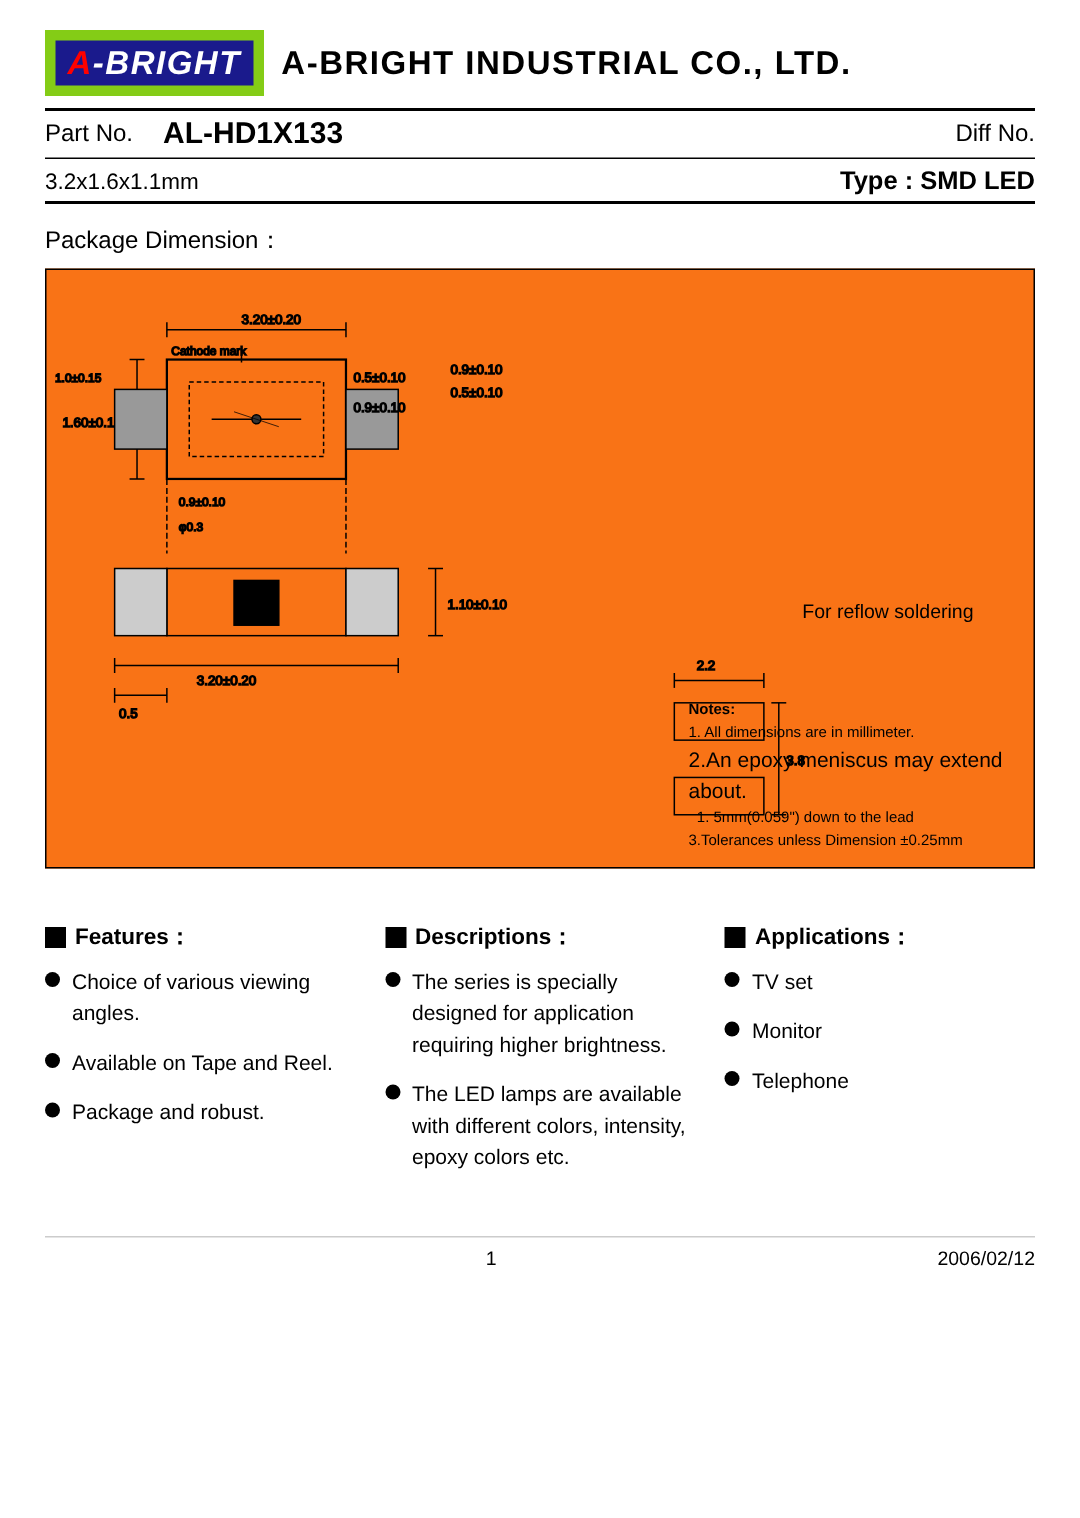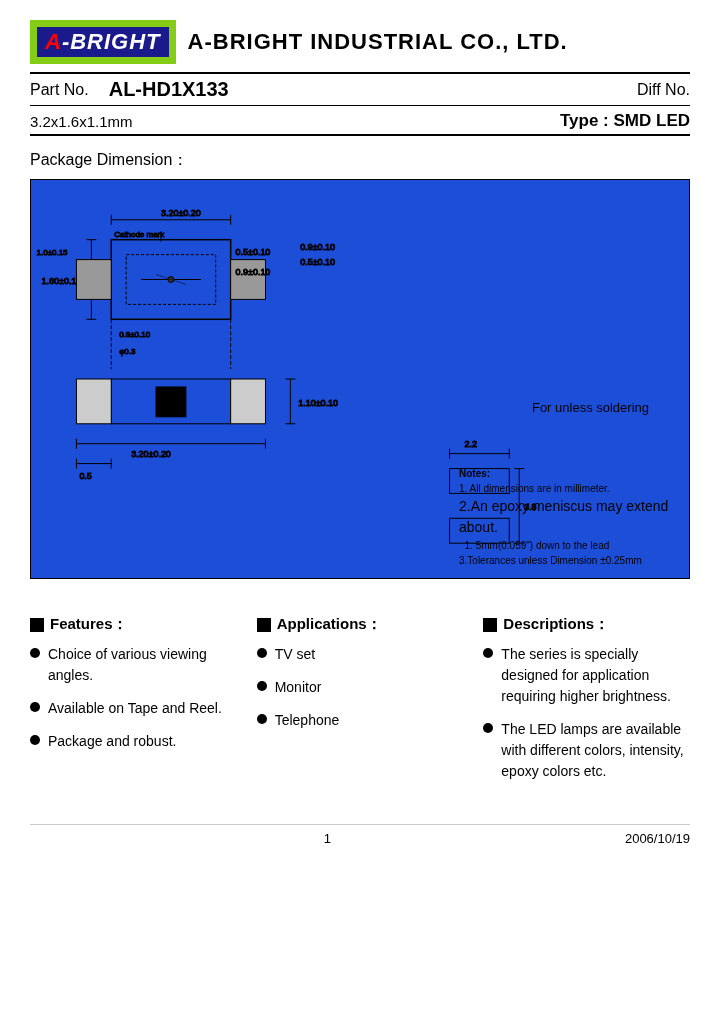--- a/index.html
+++ b/index.html
@@ -85,21 +85,21 @@
     }
 
     
     .diagram-box {
       border: 1.5px solid #000;
       width: 100%;
       height: 400px;
       margin-bottom: 20px;
       position: relative;
       overflow: hidden;
-      background: #1d4ed8;
+      background: #f97316;
     }
     .diagram-inner {
       width: 100%;
       height: 100%;
       position: relative;
     }
     .diagram-svg {
       width: 100%;
       height: 100%;
     }
@@ -270,21 +270,21 @@
         <text x="83" y="57" font-size="8" fill="#000">Cathode mark</text>
         <line x1="130" y1="57" x2="130" y2="62"></line>
 
         <text x="270" y="70" font-size="9" fill="#000">0.9±0.10</text>
         <text x="270" y="85" font-size="9" fill="#000">0.5±0.10</text>
 
         <text x="5" y="75" font-size="8" fill="#000">1.0±0.15</text>
       </g>
     </svg>
     
-    <div class="reflow-text">For unless soldering</div>
+    <div class="reflow-text">For reflow soldering</div>
     
     <div class="notes-box">
       <div style="font-weight:bold;font-size:10px;">Notes:</div>
       <div style="font-size:10px;">1. All dimensions are in millimeter.</div>
       <div style="font-size:14px;">2.An epoxy meniscus may extend about.</div>
       <div style="font-size:10px;">&nbsp;&nbsp;1. 5mm(0.059") down to the lead</div>
       <div style="font-size:10px;">3.Tolerances unless Dimension ±0.25mm</div>
     </div>
   </div>
 </div>
@@ -306,49 +306,49 @@
     </div>
     <div class="bullet-item">
       <span class="bullet-circle"></span>
       <span class="bullet-text">Package and robust.</span>
     </div>
   </div>
 
   <div>
     <div class="col-header">
       <span class="square-icon"></span>
-      <span>Applications：</span>
-    </div>
-    <div class="bullet-item">
-      <span class="bullet-circle"></span>
-      <span class="bullet-text">TV set</span>
-    </div>
-    <div class="bullet-item">
-      <span class="bullet-circle"></span>
-      <span class="bullet-text">Monitor</span>
-    </div>
-    <div class="bullet-item">
-      <span class="bullet-circle"></span>
-      <span class="bullet-text">Telephone</span>
+      <span>Descriptions：</span>
+    </div>
+    <div class="bullet-item">
+      <span class="bullet-circle"></span>
+      <span class="bullet-text">The series is specially designed for application requiring higher brightness.</span>
+    </div>
+    <div class="bullet-item">
+      <span class="bullet-circle"></span>
+      <span class="bullet-text">The LED lamps are available with different colors, intensity, epoxy colors etc.</span>
     </div>
   </div>
 
   <div>
     <div class="col-header">
       <span class="square-icon"></span>
-      <span>Descriptions：</span>
-    </div>
-    <div class="bullet-item">
-      <span class="bullet-circle"></span>
-      <span class="bullet-text">The series is specially designed for application requiring higher brightness.</span>
-    </div>
-    <div class="bullet-item">
-      <span class="bullet-circle"></span>
-      <span class="bullet-text">The LED lamps are available with different colors, intensity, epoxy colors etc.</span>
+      <span>Applications：</span>
+    </div>
+    <div class="bullet-item">
+      <span class="bullet-circle"></span>
+      <span class="bullet-text">TV set</span>
+    </div>
+    <div class="bullet-item">
+      <span class="bullet-circle"></span>
+      <span class="bullet-text">Monitor</span>
+    </div>
+    <div class="bullet-item">
+      <span class="bullet-circle"></span>
+      <span class="bullet-text">Telephone</span>
     </div>
   </div>
 </div>
 
 <div class="footer">
   <span></span>
   <span>1</span>
-  <span>2006/10/19</span>
+  <span>2006/02/12</span>
 </div>
 
 </body></html>

